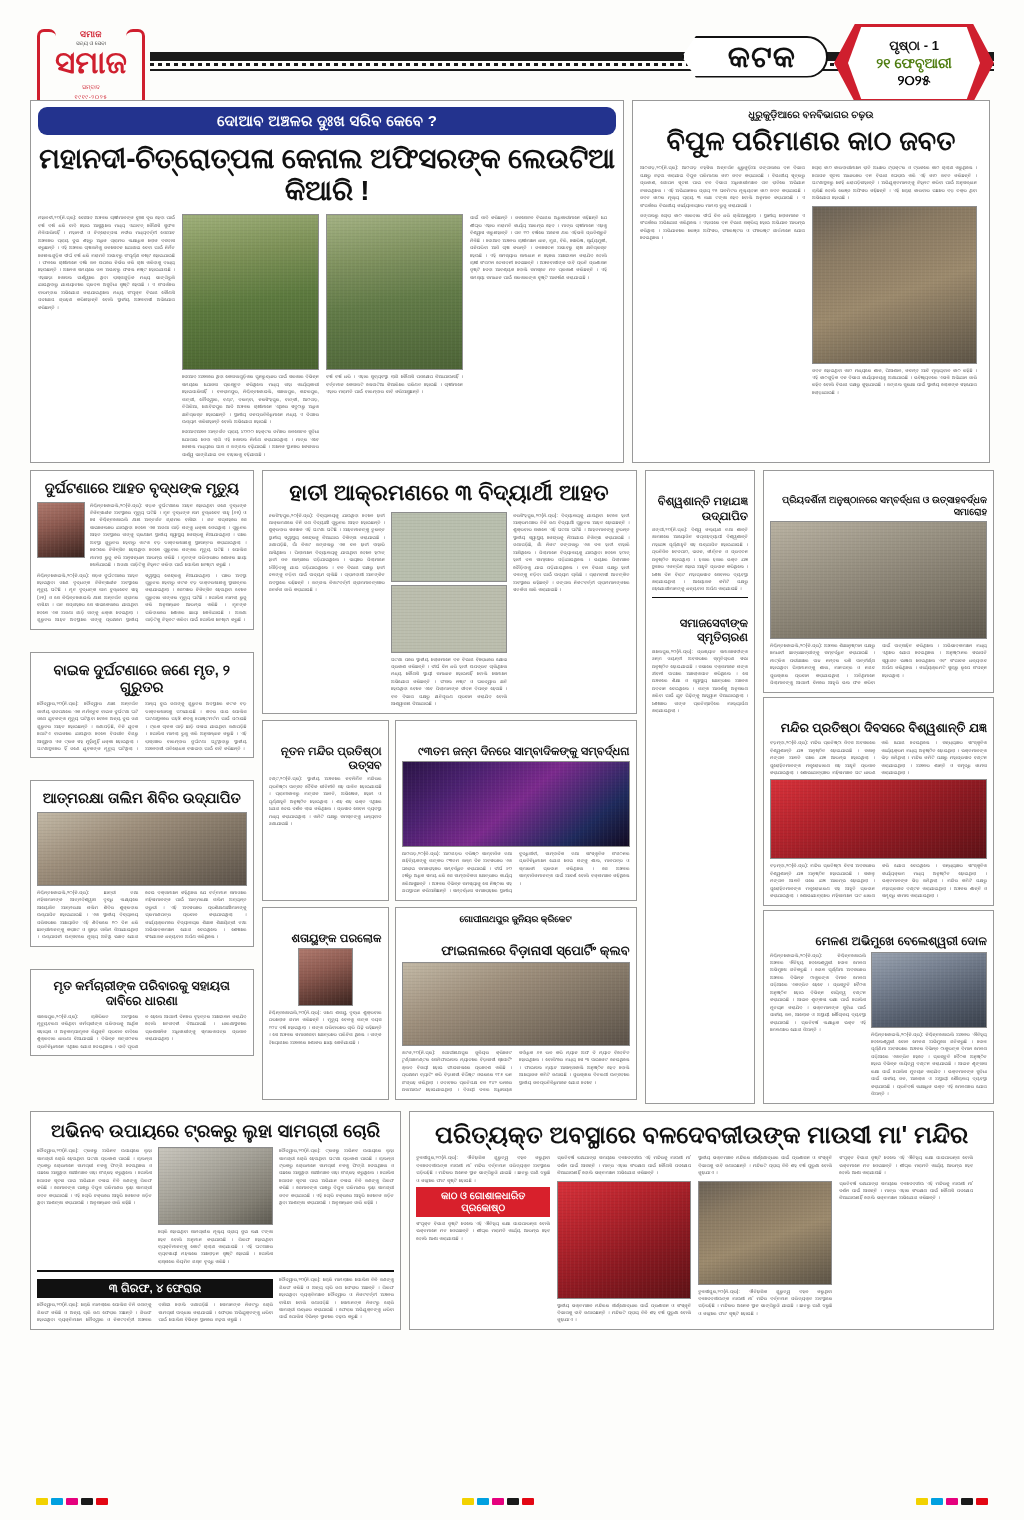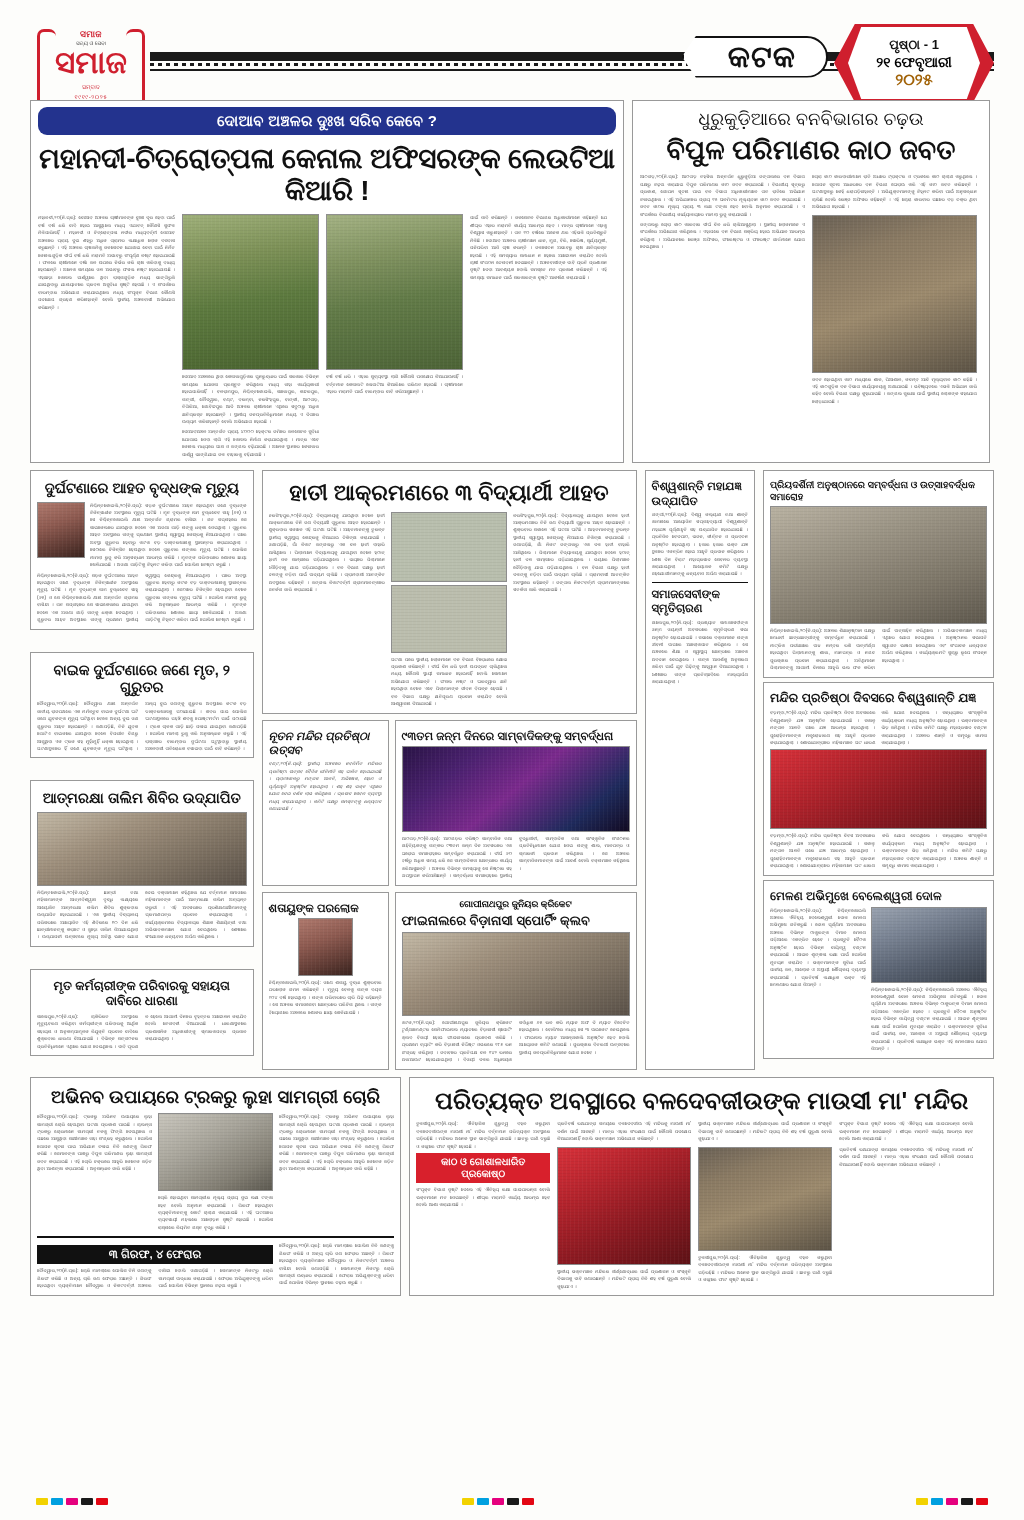--- a/index.html
+++ b/index.html
@@ -61,43 +61,43 @@
   .date-badge .hex-red {
     position:absolute; inset:0; background:#cf1f2e;
     clip-path: polygon(13% 0, 87% 0, 100% 50%, 87% 100%, 13% 100%, 0 50%);
   }
   .date-badge .hex-white {
     position:absolute; inset:3px 14px 3px 14px; background:#fff;
     clip-path: polygon(10% 0, 90% 0, 100% 50%, 90% 100%, 10% 100%, 0 50%);
     border:0; display:flex; flex-direction:column; align-items:center; justify-content:center;
   }
   .date-badge .page-no { font-size:13px; color:#111; font-weight:bold; }
-  .date-badge .date-line { font-size:14px; color:#000000; font-weight:bold; margin-top:1px;}
-  .date-badge .year-line { font-size:16px; color:#a16207; font-weight:bold; }
+  .date-badge .date-line { font-size:14px; color:#4d7c0f; font-weight:bold; margin-top:1px;}
+  .date-badge .year-line { font-size:14px; color:#000000; font-weight:bold; }
 
   
   .content { position:relative; padding:0 30px; }
   .zone { display:flex; gap:8px; }
   .panel { border:1px solid #999; background:#fff; padding:5px 6px; }
 
   
   .blue-bar {
     background:#23338e; color:#fff; text-align:center;
     font-size:15px; font-weight:bold; padding:5px 24px; border-radius:9px;
     letter-spacing:.3px;
   }
   h1.lead { font-size:28px; line-height:1.15; text-align:center; margin:8px 0 7px;
     font-weight:bold; color:#111; letter-spacing:-.3px; }
-  .kicker { text-align:center; font-size:18px; color:#111; margin:2px 0 3px; font-weight:400;}
+  .kicker { text-align:center; font-size:10px; color:#111; margin:2px 0 3px; font-weight:700;}
   h2.sec { font-size:22px; line-height:1.2; text-align:center; font-weight:bold;
     margin:4px 0 5px; color:#111; }
   h3.sub { font-size:14.5px; line-height:1.2; text-align:center; font-weight:bold;
     margin:4px 0 4px; color:#111; }
-  h4.mini { font-size:11.5px; line-height:1.25; text-align:left; font-weight:bold;
-    margin:3px 0 3px; color:#111; }
+  h4.mini { font-size:11.5px; line-height:1.25; text-align:right; font-weight:bold;
+    margin:18px 0 3px; color:#111; }
   .tiny-kicker { font-size:9px; text-align:center; font-weight:600; margin:1px 0 2px;}
 
   
   .txt { font-size:4.6px; line-height:1.62; color:#3a3a3a; text-align:justify;
     word-spacing:0.4px; letter-spacing:0.1px; hyphens:none; overflow:hidden; }
   .cols2 { column-count:2; column-gap:7px; column-rule:0; }
 
   
   .photo { position:relative; background:#b9bfae; overflow:hidden;
     border:1px solid #8d8d8d; }
@@ -280,21 +280,21 @@
                 </div>
               <div class="txt">ଘଟଣା ପରେ ସ୍ଥାନୀୟ ଲୋକମାନେ ବନ ବିଭାଗ ବିରୋଧରେ କ୍ଷୋଭ ପ୍ରକାଶ କରିଛନ୍ତି । ଦୀର୍ଘ ଦିନ ଧରି ହାତୀ ଉପଦ୍ରବ ଚାଲିଥିଲେ ମଧ୍ୟ କୌଣସି ସ୍ଥାୟୀ ସମାଧାନ ହୋଇନାହିଁ ବୋଲି ସେମାନେ ଅଭିଯୋଗ କରିଛନ୍ତି । ଫସଲ ନଷ୍ଟ ଓ ଘରଦ୍ୱାର କ୍ଷତି ହେଉଥିବା ବେଳେ ଏବେ ପିଲାମାନଙ୍କ ଜୀବନ ବିପନ୍ନ ହେଉଛି । ବନ ବିଭାଗ ପକ୍ଷରୁ କ୍ଷତିପୂରଣ ପ୍ରଦାନ କରାଯିବ ବୋଲି ଆଶ୍ୱାସନା ଦିଆଯାଇଛି ।</div>
             </div>
             <div style="width:118px;">
               <div class="txt">ନରସିଂହପୁର,୨୦(ନି.ପ୍ର): ବିଦ୍ୟାଳୟକୁ ଯାଉଥିବା ବେଳେ ହାତୀ ଆକ୍ରମଣରେ ତିନି ଜଣ ବିଦ୍ୟାର୍ଥୀ ଗୁରୁତର ଆହତ ହୋଇଛନ୍ତି । ଶୁକ୍ରବାର ସକାଳେ ଏହି ଘଟଣା ଘଟିଛି । ଆହତମାନଙ୍କୁ ତୁରନ୍ତ ସ୍ଥାନୀୟ ସ୍ୱାସ୍ଥ୍ୟ କେନ୍ଦ୍ରକୁ ନିଆଯାଇ ଚିକିତ୍ସା କରାଯାଇଛି । ଜଣାପଡ଼ିଛି, ଗାଁ ନିକଟ ଜଙ୍ଗଲରୁ ଏକ ଦଳ ହାତୀ ବାହାରି ଆସିଥିଲେ । ପିଲାମାନେ ବିଦ୍ୟାଳୟକୁ ଯାଉଥିବା ବେଳେ ହଠାତ୍ ହାତୀ ଦଳ ସାମ୍ନାରେ ପଡ଼ିଯାଇଥିଲେ । ଭୟରେ ପିଲାମାନେ ଦୌଡ଼ିବାକୁ ଯାଇ ପଡ଼ିଯାଇଥିଲେ । ବନ ବିଭାଗ ପକ୍ଷରୁ ହାତୀ ଦଳଙ୍କୁ ତଡ଼ିବା ପାଇଁ ଉଦ୍ୟମ ଚାଲିଛି । ଗ୍ରାମବାସୀ ଆତଙ୍କିତ ଅବସ୍ଥାରେ ରହିଛନ୍ତି । ଜଙ୍ଗଲ ନିକଟବର୍ତ୍ତୀ ଗ୍ରାମମାନଙ୍କରେ ସତର୍କତା ଜାରି କରାଯାଇଛି ।</div>
             </div>
           </div>
         </div>
 
         <div class="zone" style="gap:6px;">
-          <div class="panel" style="width:127px;font-style:italic;">
+          <div class="panel" style="width:127px;">
             <h4 class="mini">ନୂତନ ମନ୍ଦିର ପ୍ରତିଷ୍ଠା ଉତ୍ସବ</h4>
             <div class="txt">ବଣ୍ଟ,୨୦(ନି.ପ୍ର): ସ୍ଥାନୀୟ ଅଞ୍ଚଳରେ ନବନିର୍ମିତ ମନ୍ଦିରର ପ୍ରତିଷ୍ଠା ଉତ୍ସବ ବୈଦିକ ରୀତିନୀତି ସହ ପାଳିତ ହୋଇଯାଇଛି । ପ୍ରାତଃକାଳରୁ ମଙ୍ଗଳ ଆଳତି, ଅଭିଷେକ, ହୋମ ଓ ପୂର୍ଣ୍ଣାହୁତି ଅନୁଷ୍ଠିତ ହୋଇଥିଲା । ଶହ ଶହ ଭକ୍ତ ଏଥିରେ ଯୋଗ ଦେଇ ଦର୍ଶନ ଲାଭ କରିଥିଲେ । ପ୍ରସାଦ ସେବନ ବ୍ୟବସ୍ଥା ମଧ୍ୟ କରାଯାଇଥିଲା । କମିଟି ପକ୍ଷରୁ ସମସ୍ତଙ୍କୁ ଧନ୍ୟବାଦ ଜଣାଯାଇଛି ।</div>
           </div>
           <div class="panel" style="width:242px;">
             <h4 class="mini">୯୩ତମ ଜନ୍ମ ଦିନରେ ସାମ୍ବାଦିକଙ୍କୁ ସମ୍ବର୍ଦ୍ଧନା</h4>
             <div class="photo ph-night" style="height:86px; margin:3px 0;">
                 <div class="ph-grad"></div>
               </div>
             <div class="txt cols2">ଆଠଗଡ଼,୨୦(ନି.ପ୍ର): ଆଠଗଡ଼ର ବରିଷ୍ଠ ସାମ୍ବାଦିକ ତଥା ସାହିତ୍ୟିକଙ୍କୁ ତାଙ୍କର ୯୩ତମ ଜନ୍ମ ଦିନ ଅବସରରେ ଏକ ଘରୋଇ ସମାରୋହରେ ସମ୍ବର୍ଦ୍ଧିତ କରାଯାଇଛି । ଦୀର୍ଘ ୬୦ ବର୍ଷରୁ ଅଧିକ ସମୟ ଧରି ସେ ସାମ୍ବାଦିକତା କ୍ଷେତ୍ରରେ କାର୍ଯ୍ୟ କରିଆସୁଛନ୍ତି । ଅଞ୍ଚଳର ବିଭିନ୍ନ ସମସ୍ୟାକୁ ସେ ନିଷ୍ଠାର ସହ ଉପସ୍ଥାପନ କରିଆସିଛନ୍ତି । ସମ୍ବର୍ଦ୍ଧନା ସମାରୋହରେ ସ୍ଥାନୀୟ ବୁଦ୍ଧିଜୀବୀ, ସାମ୍ବାଦିକ ତଥା ସାଂସ୍କୃତିକ ସଂଗଠନର ପ୍ରତିନିଧିମାନେ ଯୋଗ ଦେଇ ତାଙ୍କୁ ଶାଲ, ମାନପତ୍ର ଓ ସ୍ମାରକୀ ପ୍ରଦାନ କରିଥିଲେ । ସେ ଅଞ୍ଚଳର ସାମ୍ବାଦିକମାନଙ୍କ ପାଇଁ ଆଦର୍ଶ ବୋଲି ବକ୍ତାମାନେ କହିଥିଲେ ।</div>
           </div>

